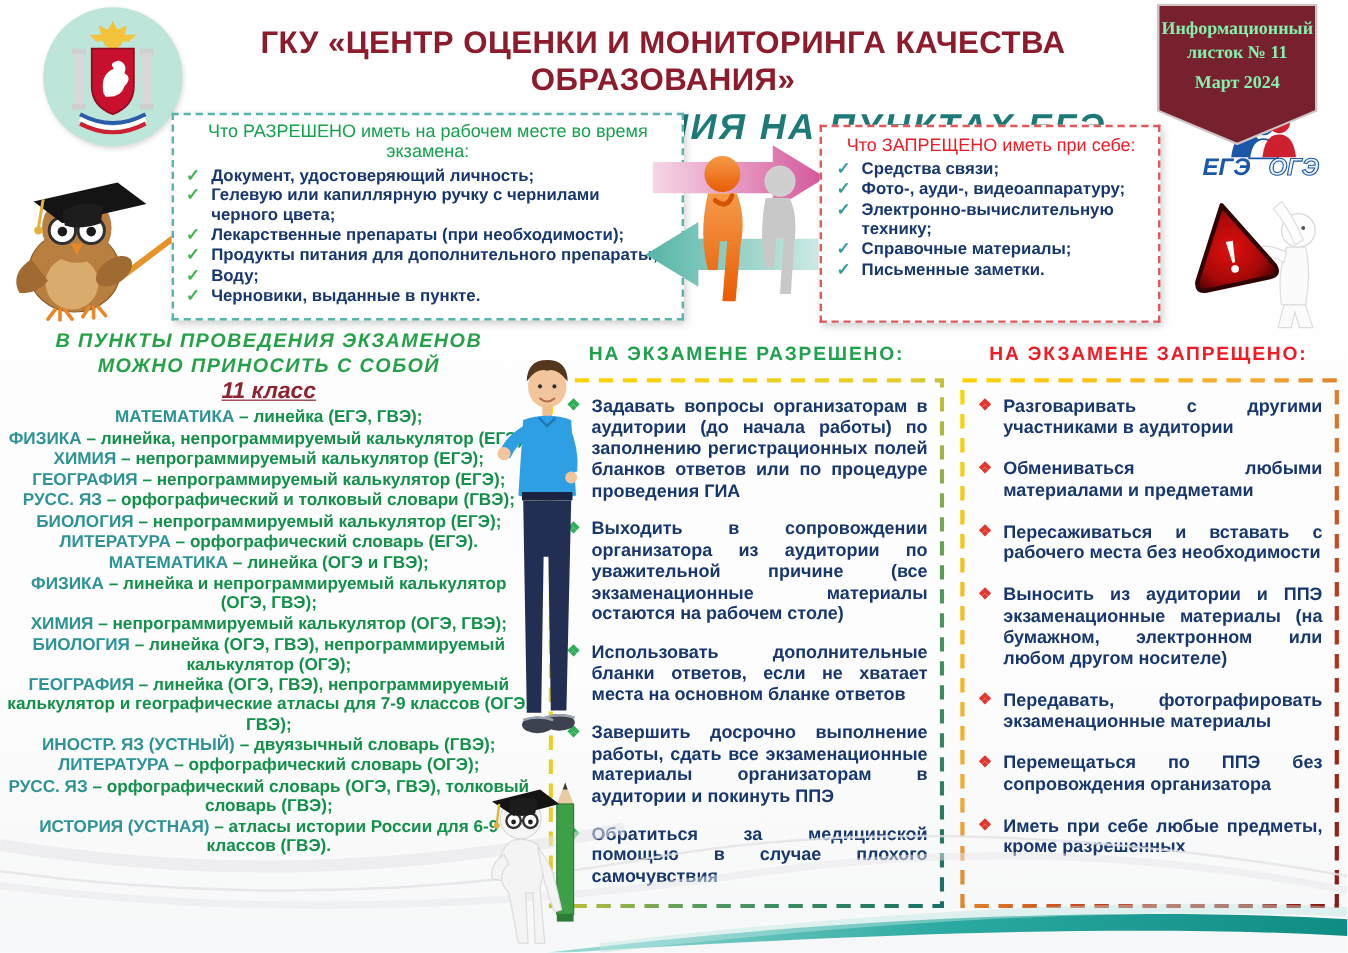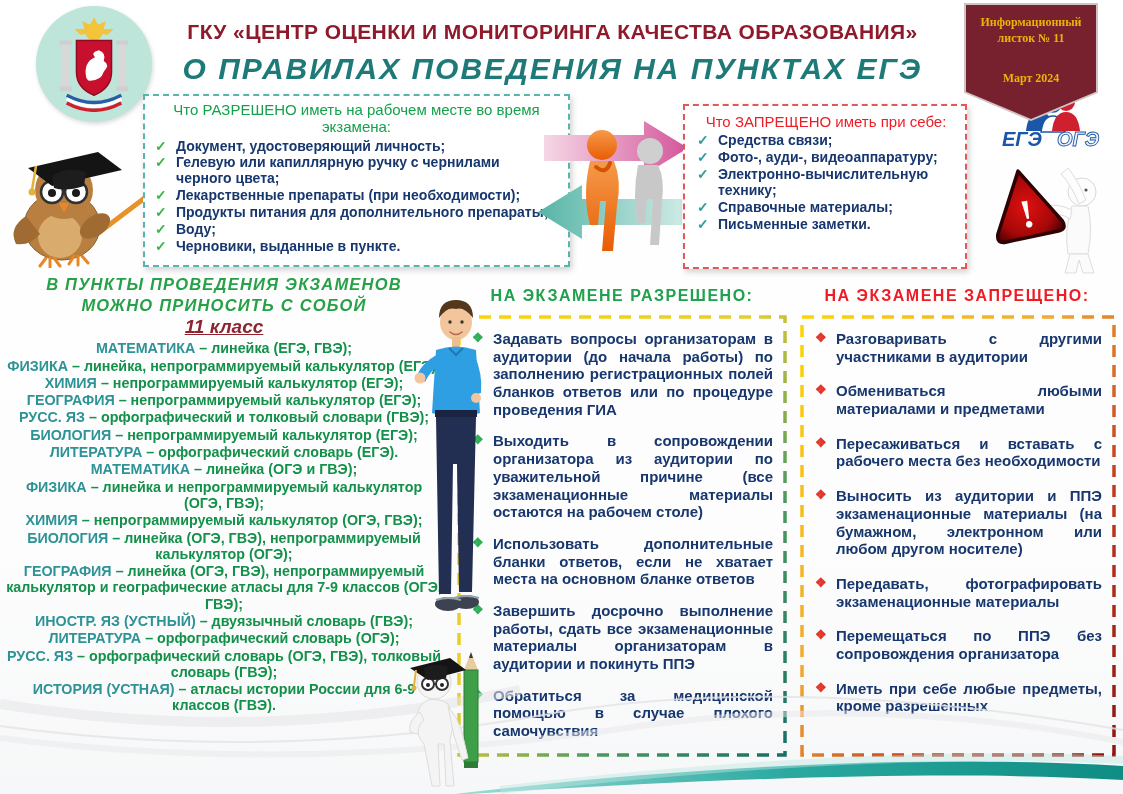--- a/index.html
+++ b/index.html
@@ -3,29 +3,29 @@
 <meta charset="utf-8">
 <style>
   html,body{margin:0;padding:0;}
   .page{position:relative;width:1123px;height:794px;overflow:hidden;
         background:linear-gradient(180deg,#ffffff 0%,#fdfdfd 70%,#f6f7f8 100%);
         font-family:"Liberation Sans",sans-serif;}
   
   .logo-circle{position:absolute;left:36px;top:6px;width:116px;height:116px;border-radius:50%;
         background:#bde5d9;box-shadow:1px 2px 4px rgba(0,0,0,.15);display:flex;align-items:center;justify-content:center;}
   .header-center{position:absolute;left:145px;top:20px;width:815px;text-align:center;}
-  .org-title{font-size:21px;font-weight:bold;color:#8e1b2c;letter-spacing:.4px;}
+  .org-title{font-size:26px;font-weight:bold;color:#8e1b2c;letter-spacing:.4px;}
   .main-title{margin-top:8px;font-size:30px;font-weight:bold;font-style:italic;color:#1e7a78;letter-spacing:2px;}
   
   .banner{position:absolute;left:964px;top:3px;width:134px;height:118px;z-index:3;
         clip-path:polygon(0 0,100% 0,100% 76%,50% 100%,0 76%);background:#cfc3c6;filter:drop-shadow(1px 2px 3px rgba(0,0,0,.35));}
   .banner-inner{position:absolute;left:2px;top:2px;right:2px;bottom:2px;
         clip-path:polygon(0 0,100% 0,100% 76%,50% 100%,0 76%);background:#77212f;
-        color:#eab308;font-family:"Liberation Serif",serif;font-weight:bold;text-align:center;font-size:12px;line-height:1.35;padding-top:9px;box-sizing:border-box;}
-  .banner-inner .b3{margin-top:24px;}
+        color:#86efac;font-family:"Liberation Serif",serif;font-weight:bold;text-align:center;font-size:15px;line-height:1.35;padding-top:9px;box-sizing:border-box;}
+  .banner-inner .b3{margin-top:4px;}
   .ege-logo{position:absolute;left:1000px;top:90px;z-index:2;}
   
   .box{position:absolute;background:#fff;box-sizing:border-box;box-shadow:2px 3px 6px rgba(0,0,0,.18);}
   .box-allowed{left:143px;top:94px;width:427px;height:173px;border:2px dashed #58b5ae;padding:5px 10px 4px 10px;}
   .box-forbidden{left:683px;top:104px;width:284px;height:165px;border:2px dashed #e25858;padding:7px 10px 4px 12px;}
   .box-title{font-size:15px;font-weight:normal;text-align:center;line-height:1.15;}
   .box-allowed .box-title{color:#14a24c;}
   .box-forbidden .box-title{color:#ee1c25;}
   ul.chk{list-style:none;margin:3px 0 0 0;padding:0;}
   ul.chk li{position:relative;padding-left:21px;font-size:14px;font-weight:bold;color:#17376e;line-height:1.14;margin-bottom:1px;}

